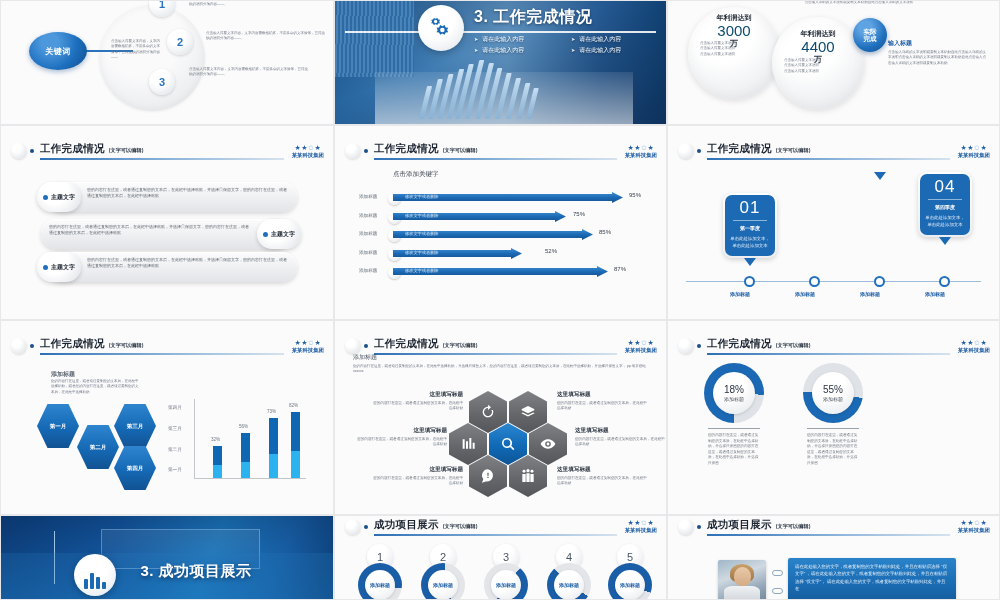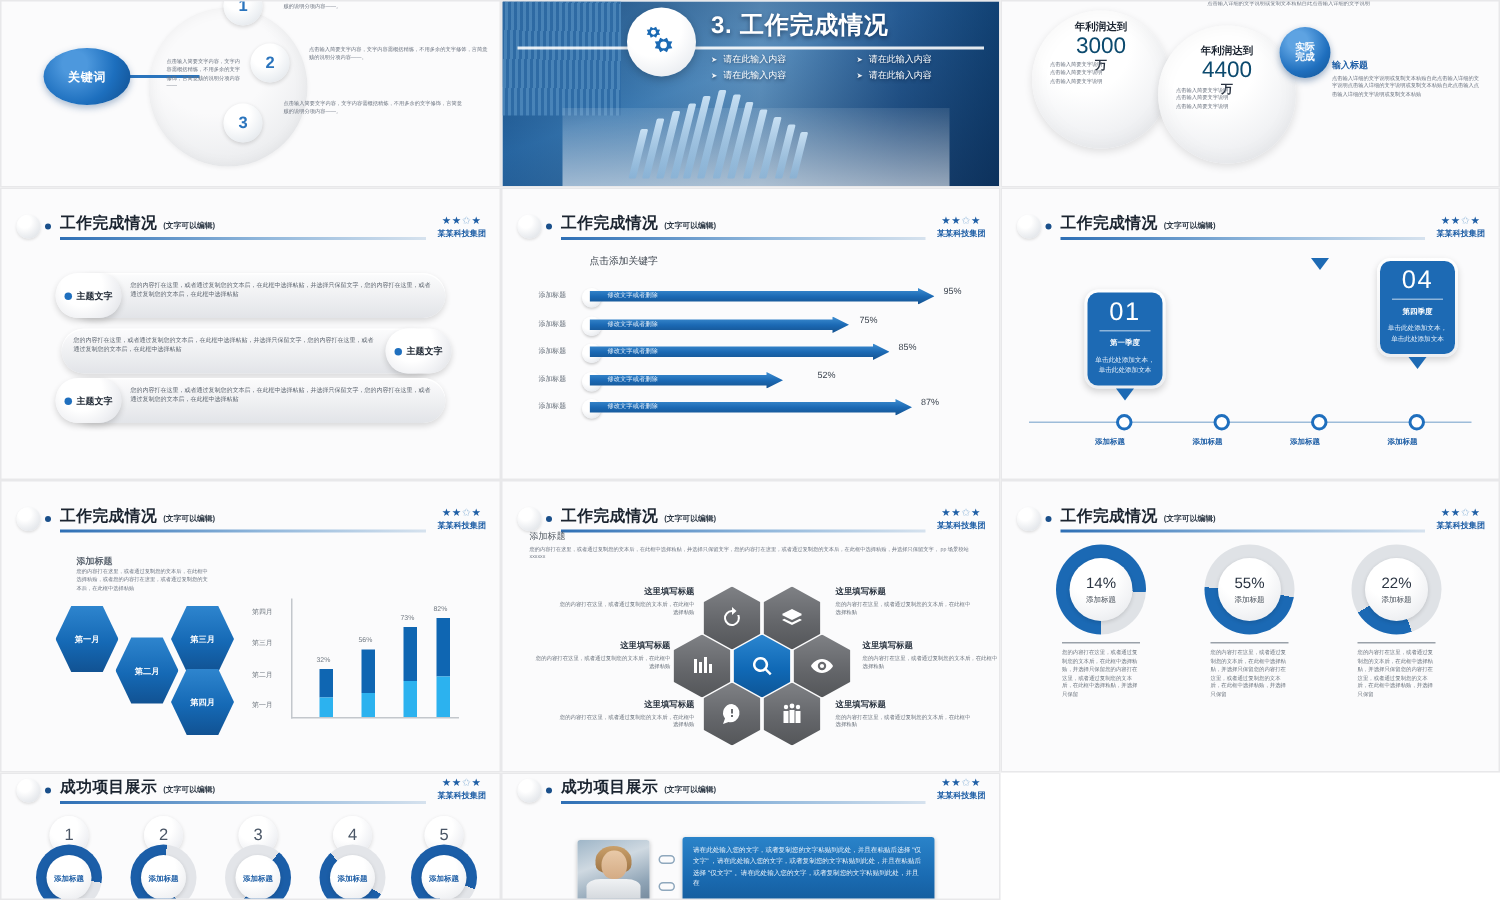--- a/index.html
+++ b/index.html
@@ -745,53 +745,55 @@
       <div class="logo">
         <div class="stars">★★<span class="hollow">✩</span>★</div>
         <div class="lname">某某科技集团</div>
       </div>
     </div>
 
     <div class="donut-wrap" style="left:36px; top:42px;">
       <div class="donut">
         <div class="ring" style="background: conic-gradient(from 180deg, #1b69b4 0 76%, #dfe2e6 76% 100%);"></div>
         <div class="hole">
-          <div class="pv">14%</div>
+          <div class="pv">18%</div>
           <div class="pl">添加标题</div>
         </div>
       </div>
       <div class="dn-rule"></div>
       <div class="dn-txt">您的内容打在这里，或者通过复制您的文本后，在此框中选择粘贴，并选择只保留您的内容打在这里，或者通过复制您的文本后，在此框中选择粘贴，并选择只保留</div>
     </div>
 
     <div class="donut-wrap" style="left:135px; top:42px;">
       <div class="donut">
         <div class="ring" style="background: conic-gradient(from 100deg, #1b69b4 0 48%, #dfe2e6 48% 100%);"></div>
         <div class="hole">
           <div class="pv">55%</div>
           <div class="pl">添加标题</div>
         </div>
       </div>
       <div class="dn-rule"></div>
       <div class="dn-txt">您的内容打在这里，或者通过复制您的文本后，在此框中选择粘贴，并选择只保留您的内容打在这里，或者通过复制您的文本后，在此框中选择粘贴，并选择只保留</div>
     </div>
 
-    <div class="donut-wrap" style="left:233px; top:42px;">
-      <div class="donut">
-        <div class="ring" style="background: conic-gradient(from 160deg, #1b69b4 0 22%, #dfe2e6 22% 100%);"></div>
-        <div class="hole">
-          <div class="pv">22%</div>
-          <div class="pl">添加标题</div>
-        </div>
-      </div>
-      <div class="dn-rule"></div>
-      <div class="dn-txt">您的内容打在这里，或者通过复制您的文本后，在此框中选择粘贴，并选择只保留您的内容打在这里，或者通过复制您的文本后，在此框中选择粘贴，并选择只保留</div>
-    </div>
-  </div>
-
+  </div>
+
+  <div class="slide">
+    <div class="sec"></div>
+    <div class="sec-grid"></div>
+    <div class="sec-axis"></div>
+    <div class="sec-band"></div>
+    <div class="sec-circle">
+      <i style="height:10px"></i>
+        <i style="height:16px"></i>
+        <i style="height:12px"></i>
+        <i style="height:7px"></i>
+    </div>
+    <div class="sec-title">3. 成功项目展示</div>
+  </div>
 
   <div class="slide">
     <div class="map-bg"></div>
     <div class="sh">
       <div class="sh-orb"></div>
       <div class="sh-dot"></div>
       <div class="sh-body">
         <div class="sh-titles">
           <span class="sh-title">成功项目展示</span>
           <span class="sh-sub">(文字可以编辑)</span>

